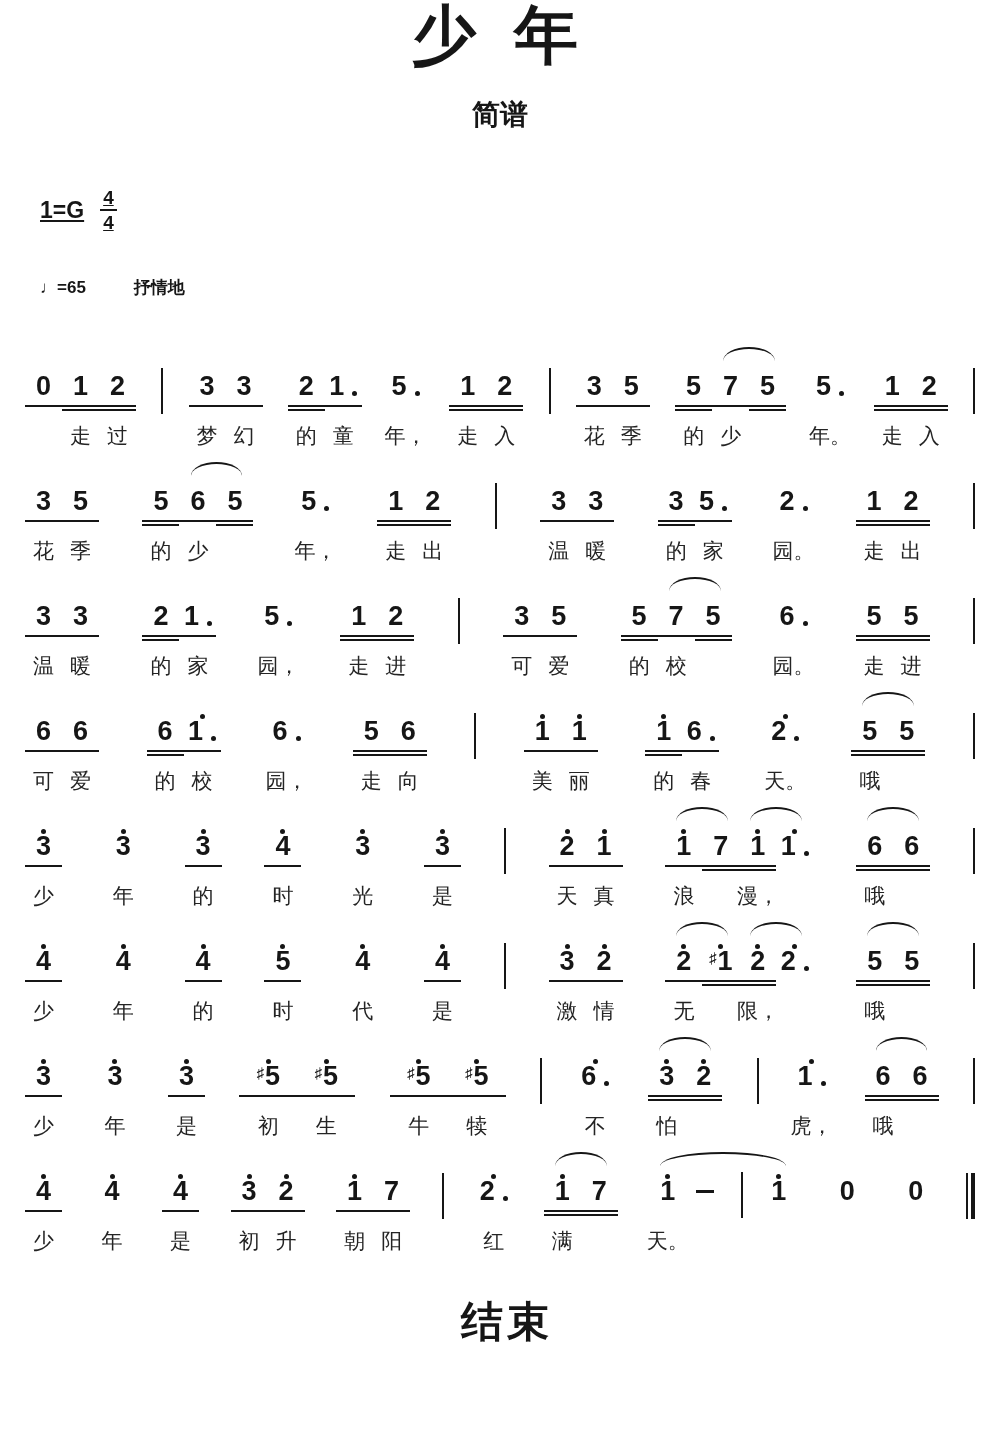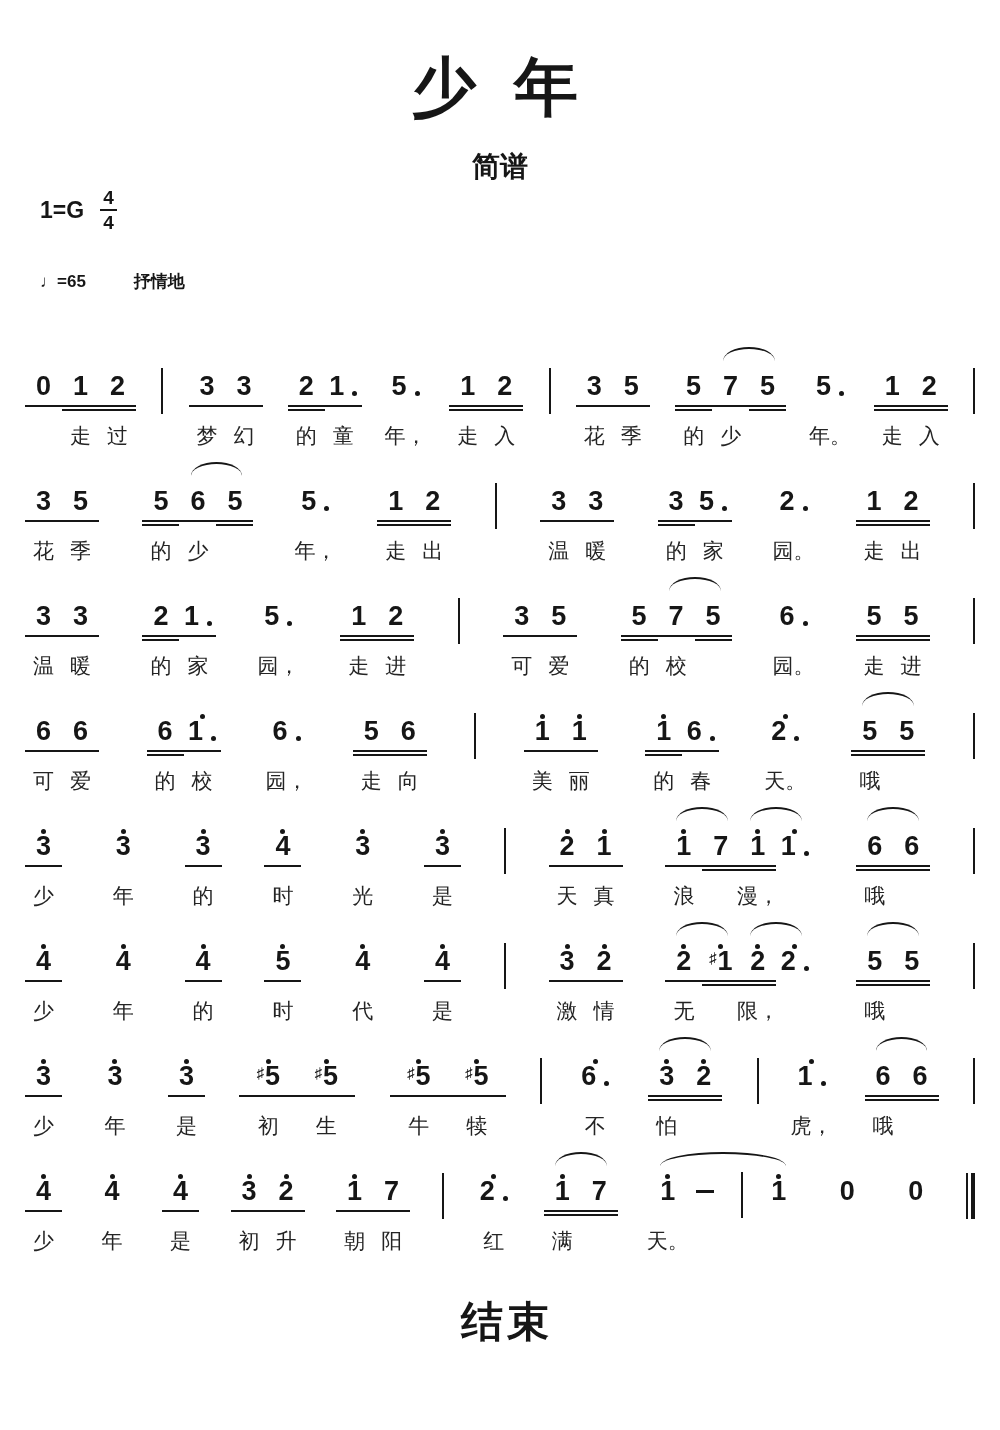--- a/index.html
+++ b/index.html
@@ -1,30 +1,30 @@
 <!DOCTYPE html>
 <html><head>
 <meta charset="utf-8">
 <style>
   html,body{margin:0;padding:0;background:#ffffff;}
   body{width:1000px;height:1430px;position:relative;overflow:hidden;
        font-family:"Liberation Sans",sans-serif;color:#161616;}
 
-  .title{padding-top:52px;text-align:center;font-size:64px;font-weight:700;
+  .title{text-align:center;font-size:64px;font-weight:700;
          letter-spacing:10px;line-height:1.1;}
   .subtitle{margin-top:26px;text-align:center;font-size:28px;font-weight:700;}
 
   .keysig{position:absolute;left:40px;top:188px;font-size:23px;font-weight:700;
-          display:flex;align-items:center;}
+          display:flex;align-items:center;text-decoration:underline;}
   .frac{display:inline-flex;flex-direction:column;align-items:center;margin-left:16px;
         font-size:19px;font-weight:700;line-height:1;}
   .frac .top{border-bottom:2px solid #161616;padding:0 3px 2px;}
   .frac .bot{padding-top:2px;}
 
-  .tempo{position:absolute;left:40px;top:270px;font-size:17px;font-weight:700;
+  .tempo{position:absolute;left:40px;top:276px;font-size:17px;font-weight:700;
          display:flex;gap:48px;align-items:center;}
 
   .score{position:absolute;top:346px;left:25px;right:25px;}
   .score-line{display:flex;justify-content:space-between;align-items:flex-start;
               height:115px;}
 
   .group{position:relative;display:flex;}
   .group.wide .note{min-width:58px;}
 
   .note{display:flex;flex-direction:column;align-items:stretch;min-width:37px;

